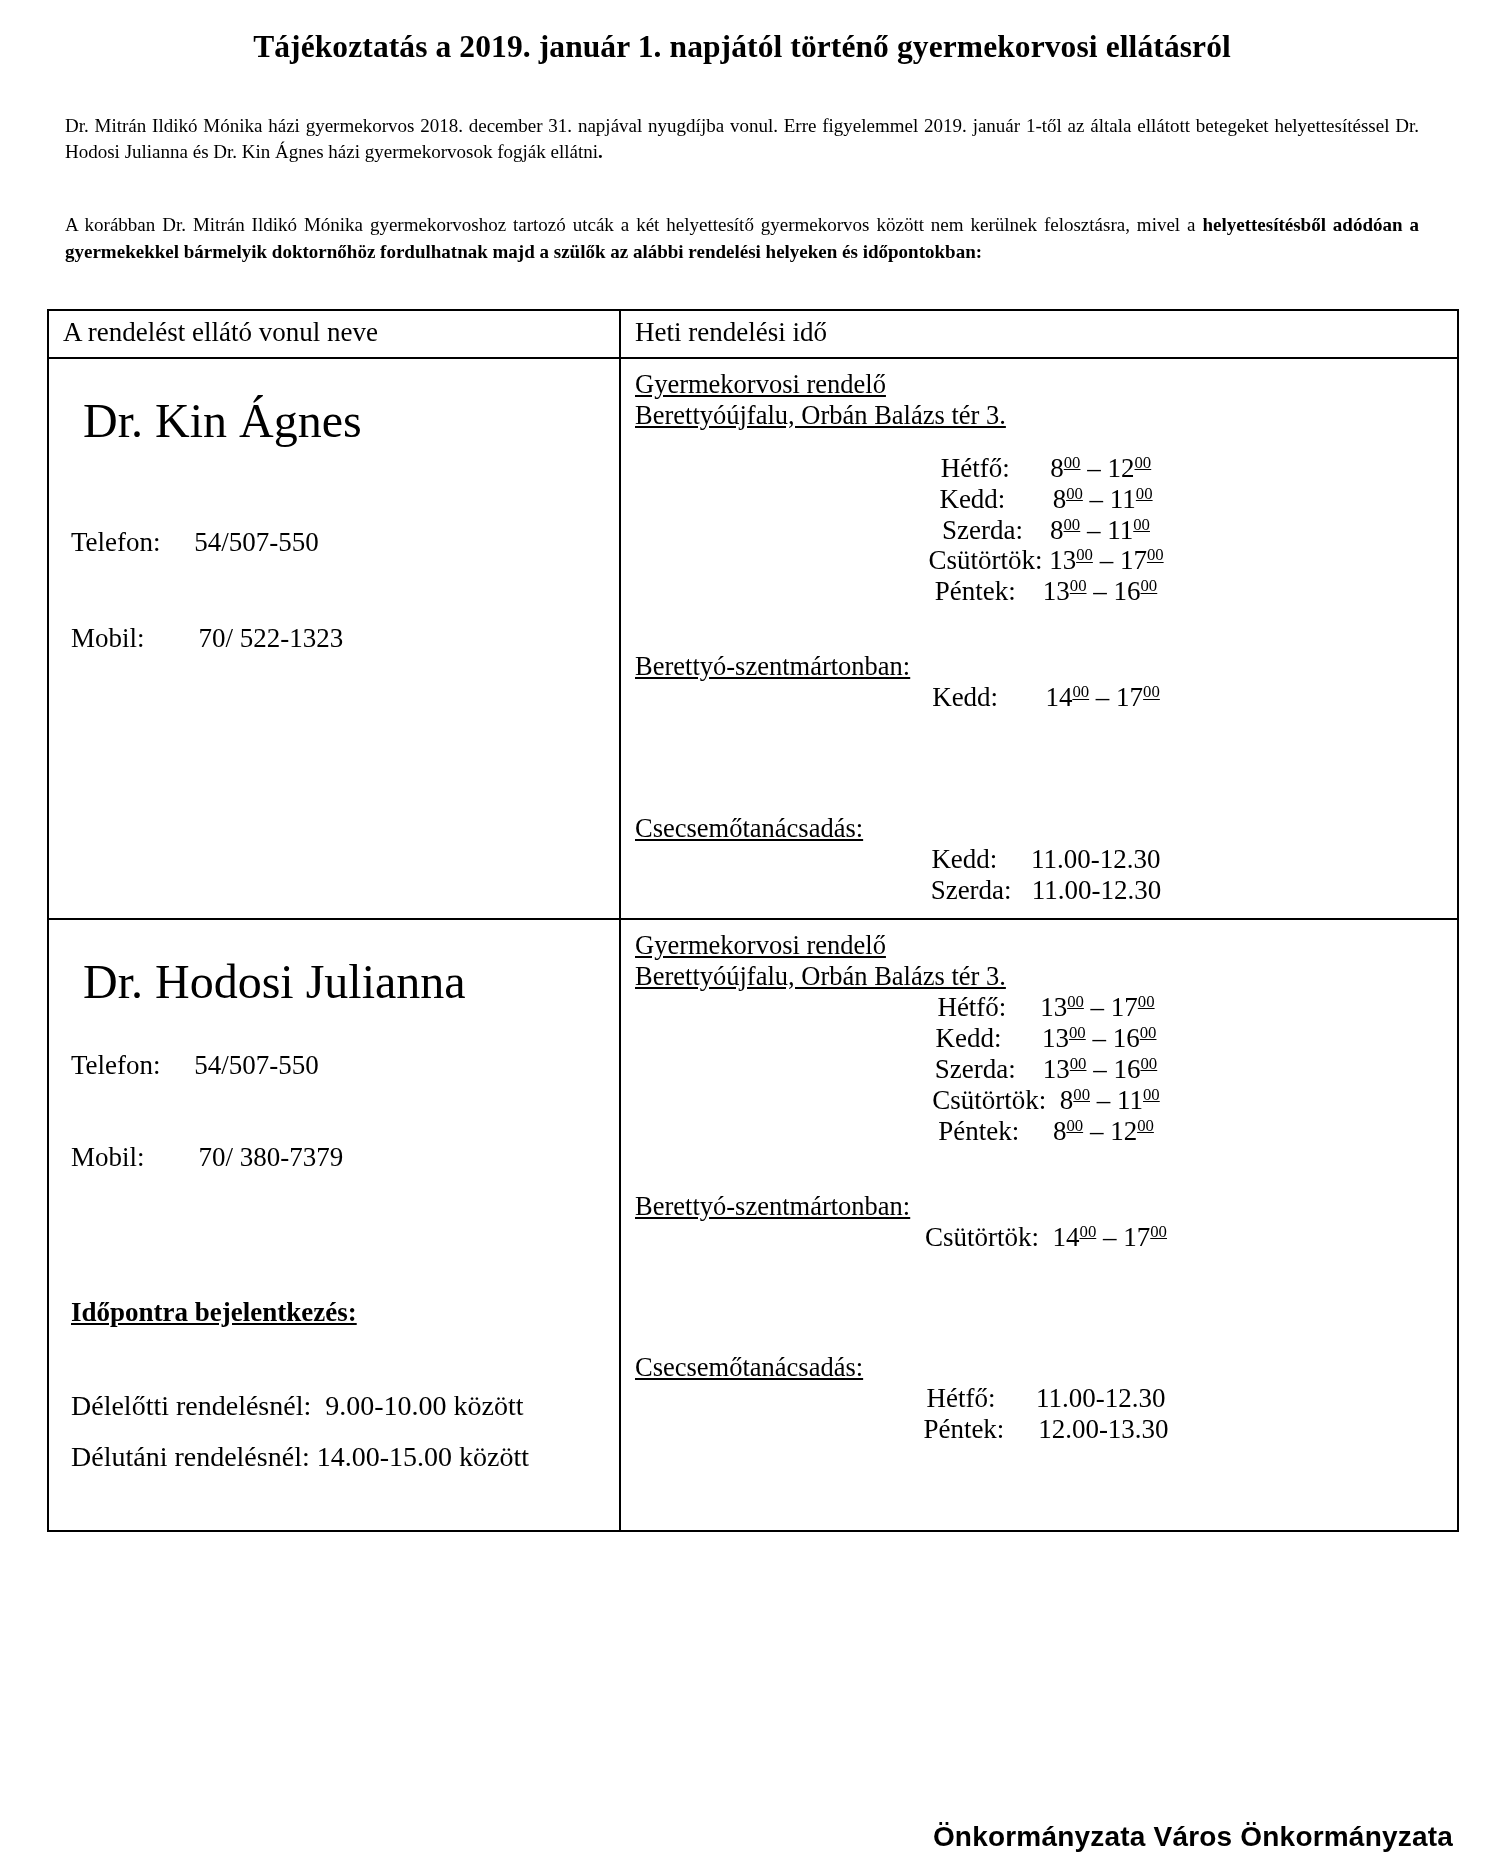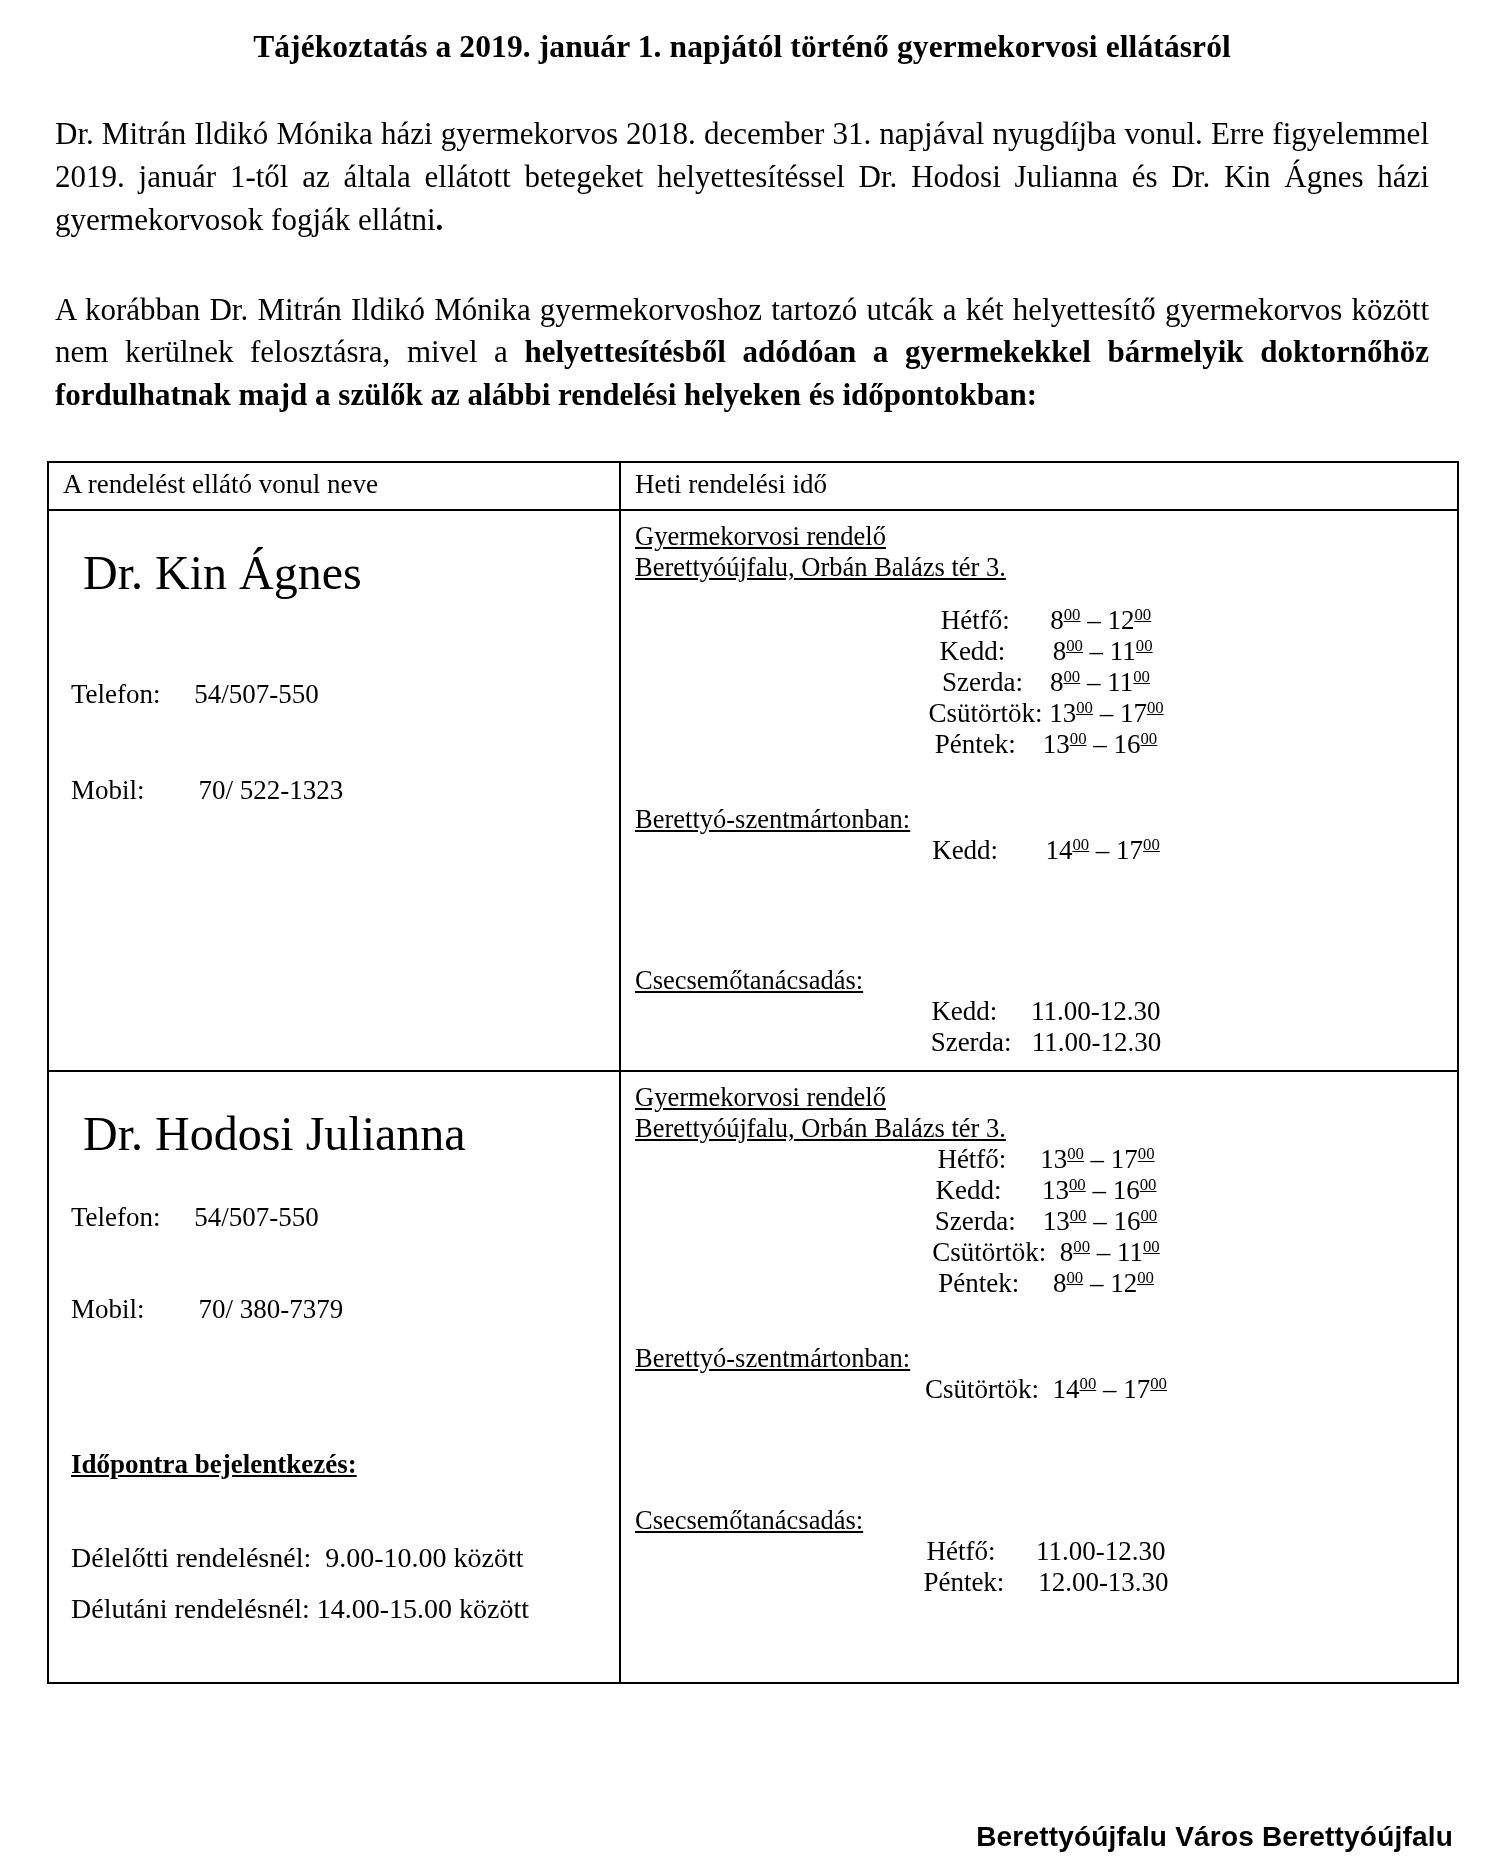--- a/index.html
+++ b/index.html
@@ -26,25 +26,25 @@
   .doc-title {
     text-align: center;
     font-weight: bold;
     font-size: 31.5px;
     line-height: 1.2;
     letter-spacing: 0.1px;
     margin: 10px 0 0 0;
     padding: 0 10px;
   }
   .para {
-    font-size: 31px;
+    font-size: 19px;
     line-height: 1.385;
     text-align: justify;
     text-justify: inter-word;
-    margin: 8px;
+    margin: 18px;
     padding: 0;
   }
   .para-1 { margin-top: 47px; }
   .para-2 { margin-top: 47px; }
   .b { font-weight: bold; }
 
   table.schedule {
     border-collapse: collapse;
     width: 1406px;
     margin-top: 44px;
@@ -228,15 +228,15 @@
             <div class="gap-sm"></div>
             <div class="blk-title">Csecsemőtanácsadás:</div>
             <div class="row-line"><span>Hétfő:</span><span>      </span><span>11.00-12.30</span></div>
             <div class="row-line"><span>Péntek:</span><span>     </span><span>12.00-13.30</span></div>
           </div>
         </td>
       </tr>
     </tbody>
   </table>
 
-  <div class="footer">Berettyóújfalu Város Berettyóújfalu</div>
+  <div class="footer">Önkormányzata Város Önkormányzata</div>
 
 </div>
 
 </body></html>

